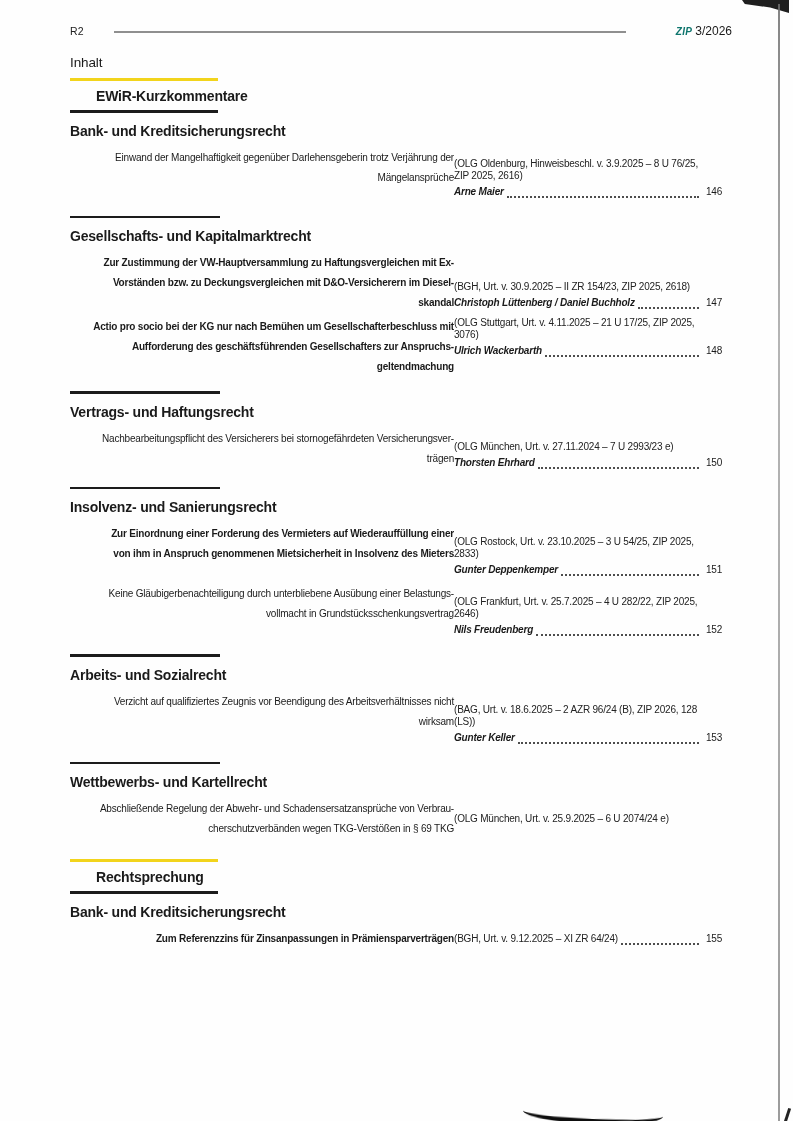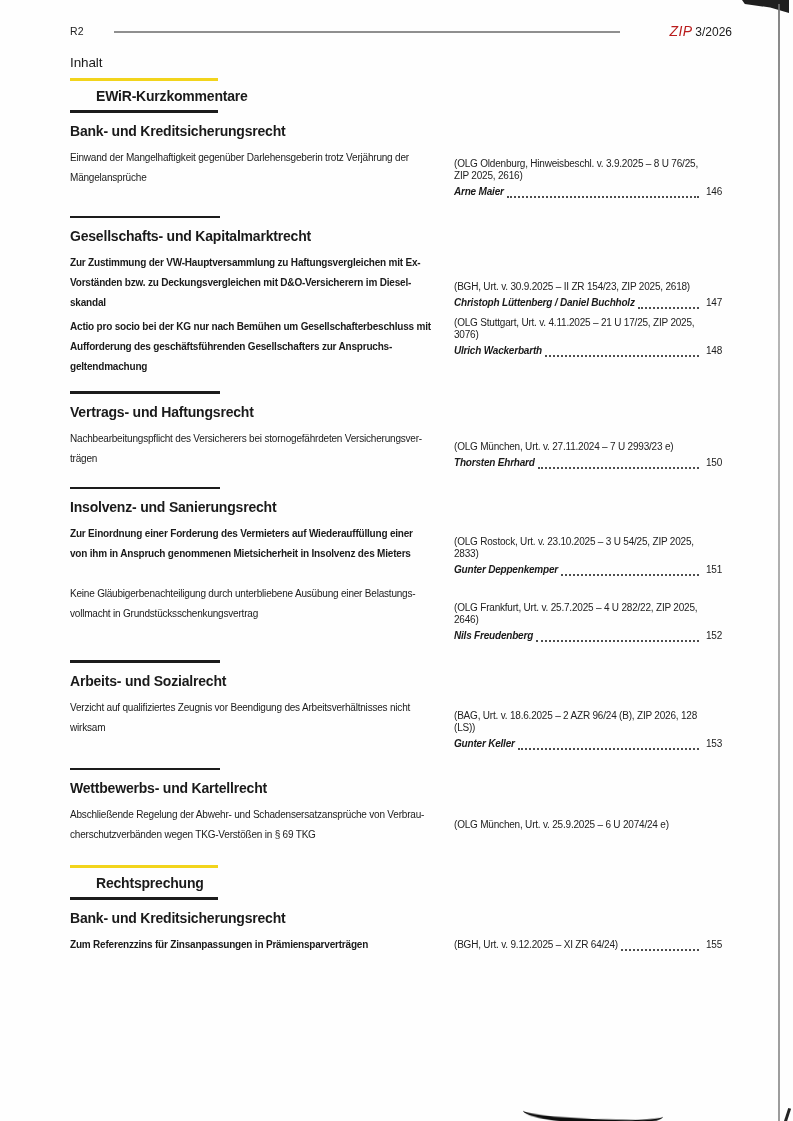--- a/index.html
+++ b/index.html
@@ -12,21 +12,21 @@
     overflow:hidden;
     margin:0 auto;
   }
   .content { position:absolute; top:23px; left:70px; width:662px; }
 
   
   .topbar { display:flex; align-items:center; height:16px; }
   .pageno { font-size:10.5px; color:#222; letter-spacing:0.2px; }
   .headrule { flex:1; height:1.5px; background:#8f8f8f; margin:2px 50px 0 30px; }
   .brand { font-size:12px; white-space:nowrap; }
-  .brand .logo { color:#b91c1c; font-weight:normal; font-style:italic; font-size:14px; letter-spacing:0.3px; }
+  .brand .logo { color:#0f766e; font-weight:bold; font-style:italic; font-size:10px; letter-spacing:0.3px; }
   .brand .issue { color:#1a1a1a; margin-left:3px; }
 
   .page-title { font-size:13.5px; margin-top:16px; letter-spacing:-0.1px; }
 
   
   .main-header { margin-top:8px; }
   .main-header.second { margin-top:20px; }
   .yellow-rule { width:148px; height:3px; background:#f2d41c; }
   .main-label { font-size:14px; font-weight:bold; letter-spacing:-0.2px; margin-top:7px;padding-left:26px; }
   .black-rule { width:148px; height:2.5px; background:#1c1c1c; margin-top:6px; }
@@ -34,20 +34,21 @@
   
   .group-rule { width:150px; height:2.5px; background:#1c1c1c; margin-top:14px; }
   .group-heading { font-size:14px; font-weight:bold; letter-spacing:-0.2px; margin:10px 0 9px 0; }
 
   
   .entry { display:flex; margin-bottom:4px; }
   .entry-left {
     width:384px; flex-shrink:0;
     font-size:10px; line-height:20px; letter-spacing:-0.2px;
     white-space:pre-line;
+    text-align:right;
   }
   .entry-left.em { font-weight:bold; }
   .entry-right { flex:1; min-width:0; }
   .citation { font-size:10px; line-height:12px; letter-spacing:-0.2px; white-space:pre-line; color:#222; }
   .author-row { display:flex; align-items:flex-end; font-size:10px; line-height:20px; }
   .author { font-weight:bold; font-style:italic; letter-spacing:-0.2px; white-space:nowrap; }
   .citation-inline { letter-spacing:-0.2px; white-space:nowrap; color:#222; }
   .leader { flex:1; min-width:24px; border-bottom:2px dotted #4d4d4d; margin:0 7px 4px 3px; }
   .pnum { width:26px; text-align:left; letter-spacing:-0.2px; }
 
@@ -172,21 +173,21 @@
           <div class="author-row">
             <span class="author">Gunter Deppenkemper</span>
             <span class="leader"></span>
             <span class="pnum">151</span>
           </div>
         </div>
       </div>
       <div class="entry">
         <div class="entry-left">Keine Gläubigerbenachteiligung durch unterbliebene Ausübung einer Belastungs-
 vollmacht in Grundstücksschenkungsvertrag</div>
-        <div class="entry-right" style="margin-top:18px">
+        <div class="entry-right" style="margin-top:12px">
           <div class="citation">(OLG Frankfurt, Urt. v. 25.7.2025 – 4 U 282/22, ZIP 2025,
 2646)</div>
           <div class="author-row">
             <span class="author">Nils Freudenberg</span>
             <span class="leader"></span>
             <span class="pnum">152</span>
           </div>
         </div>
       </div>
     </div>

